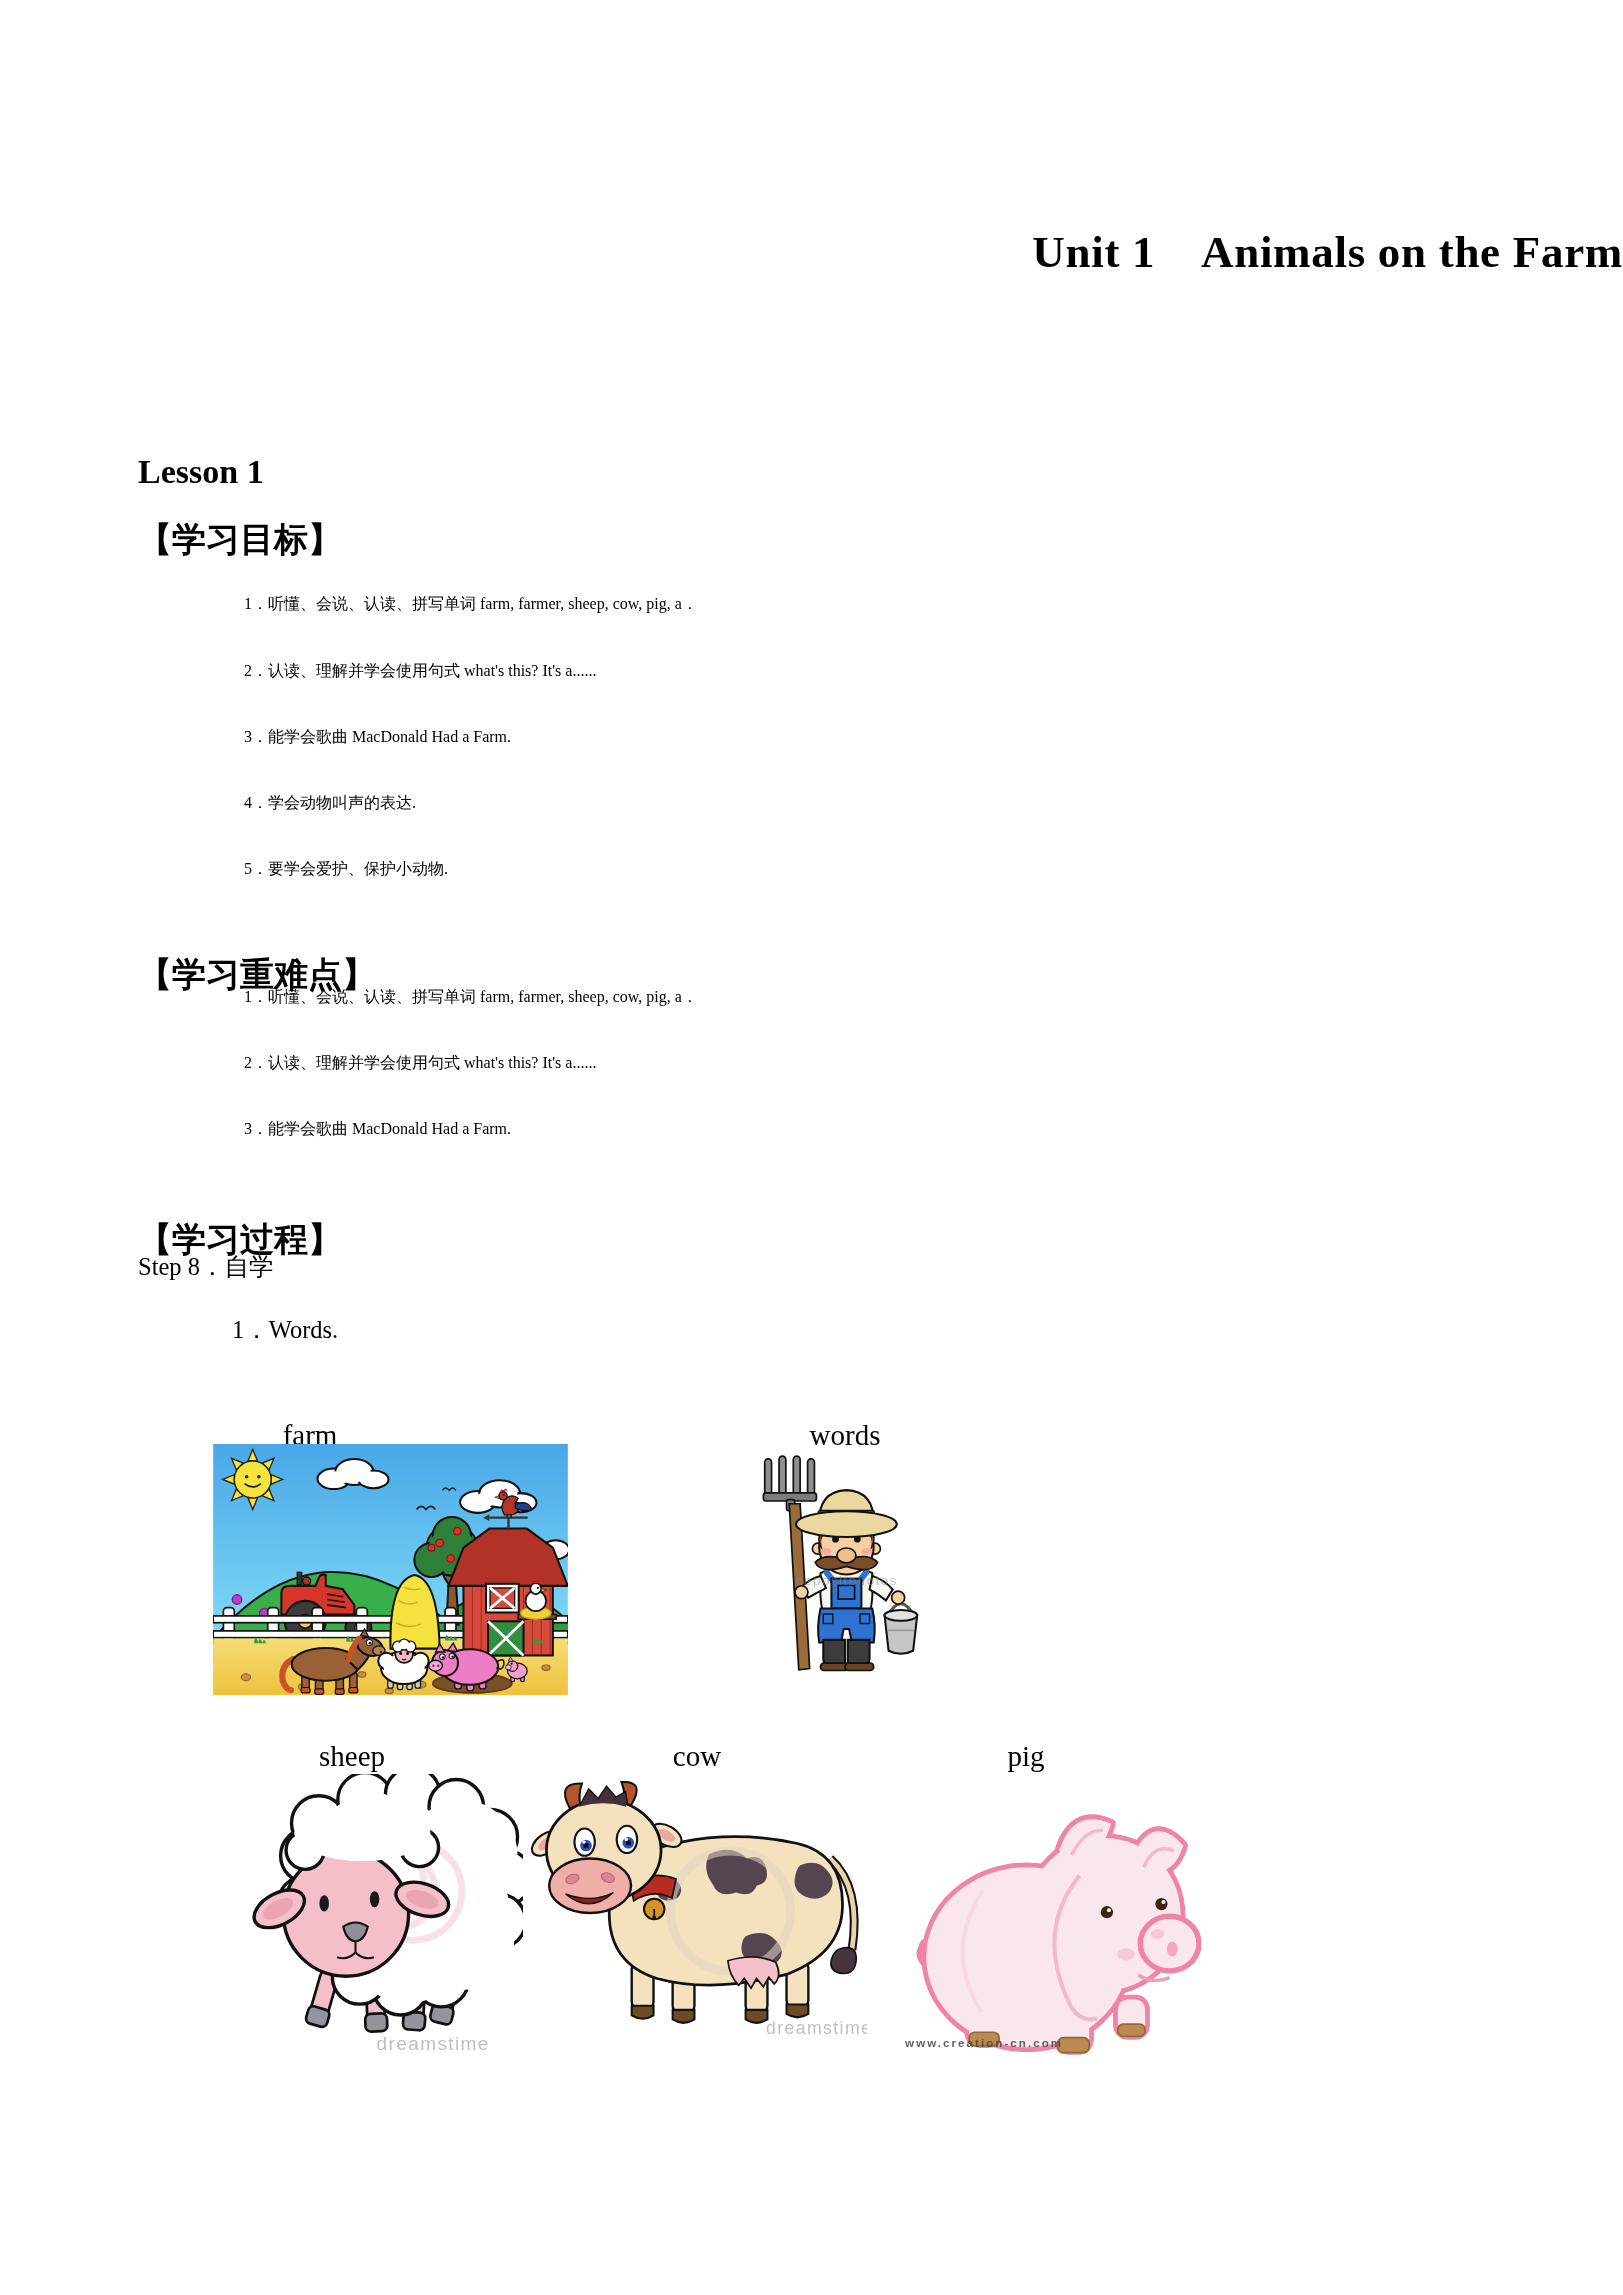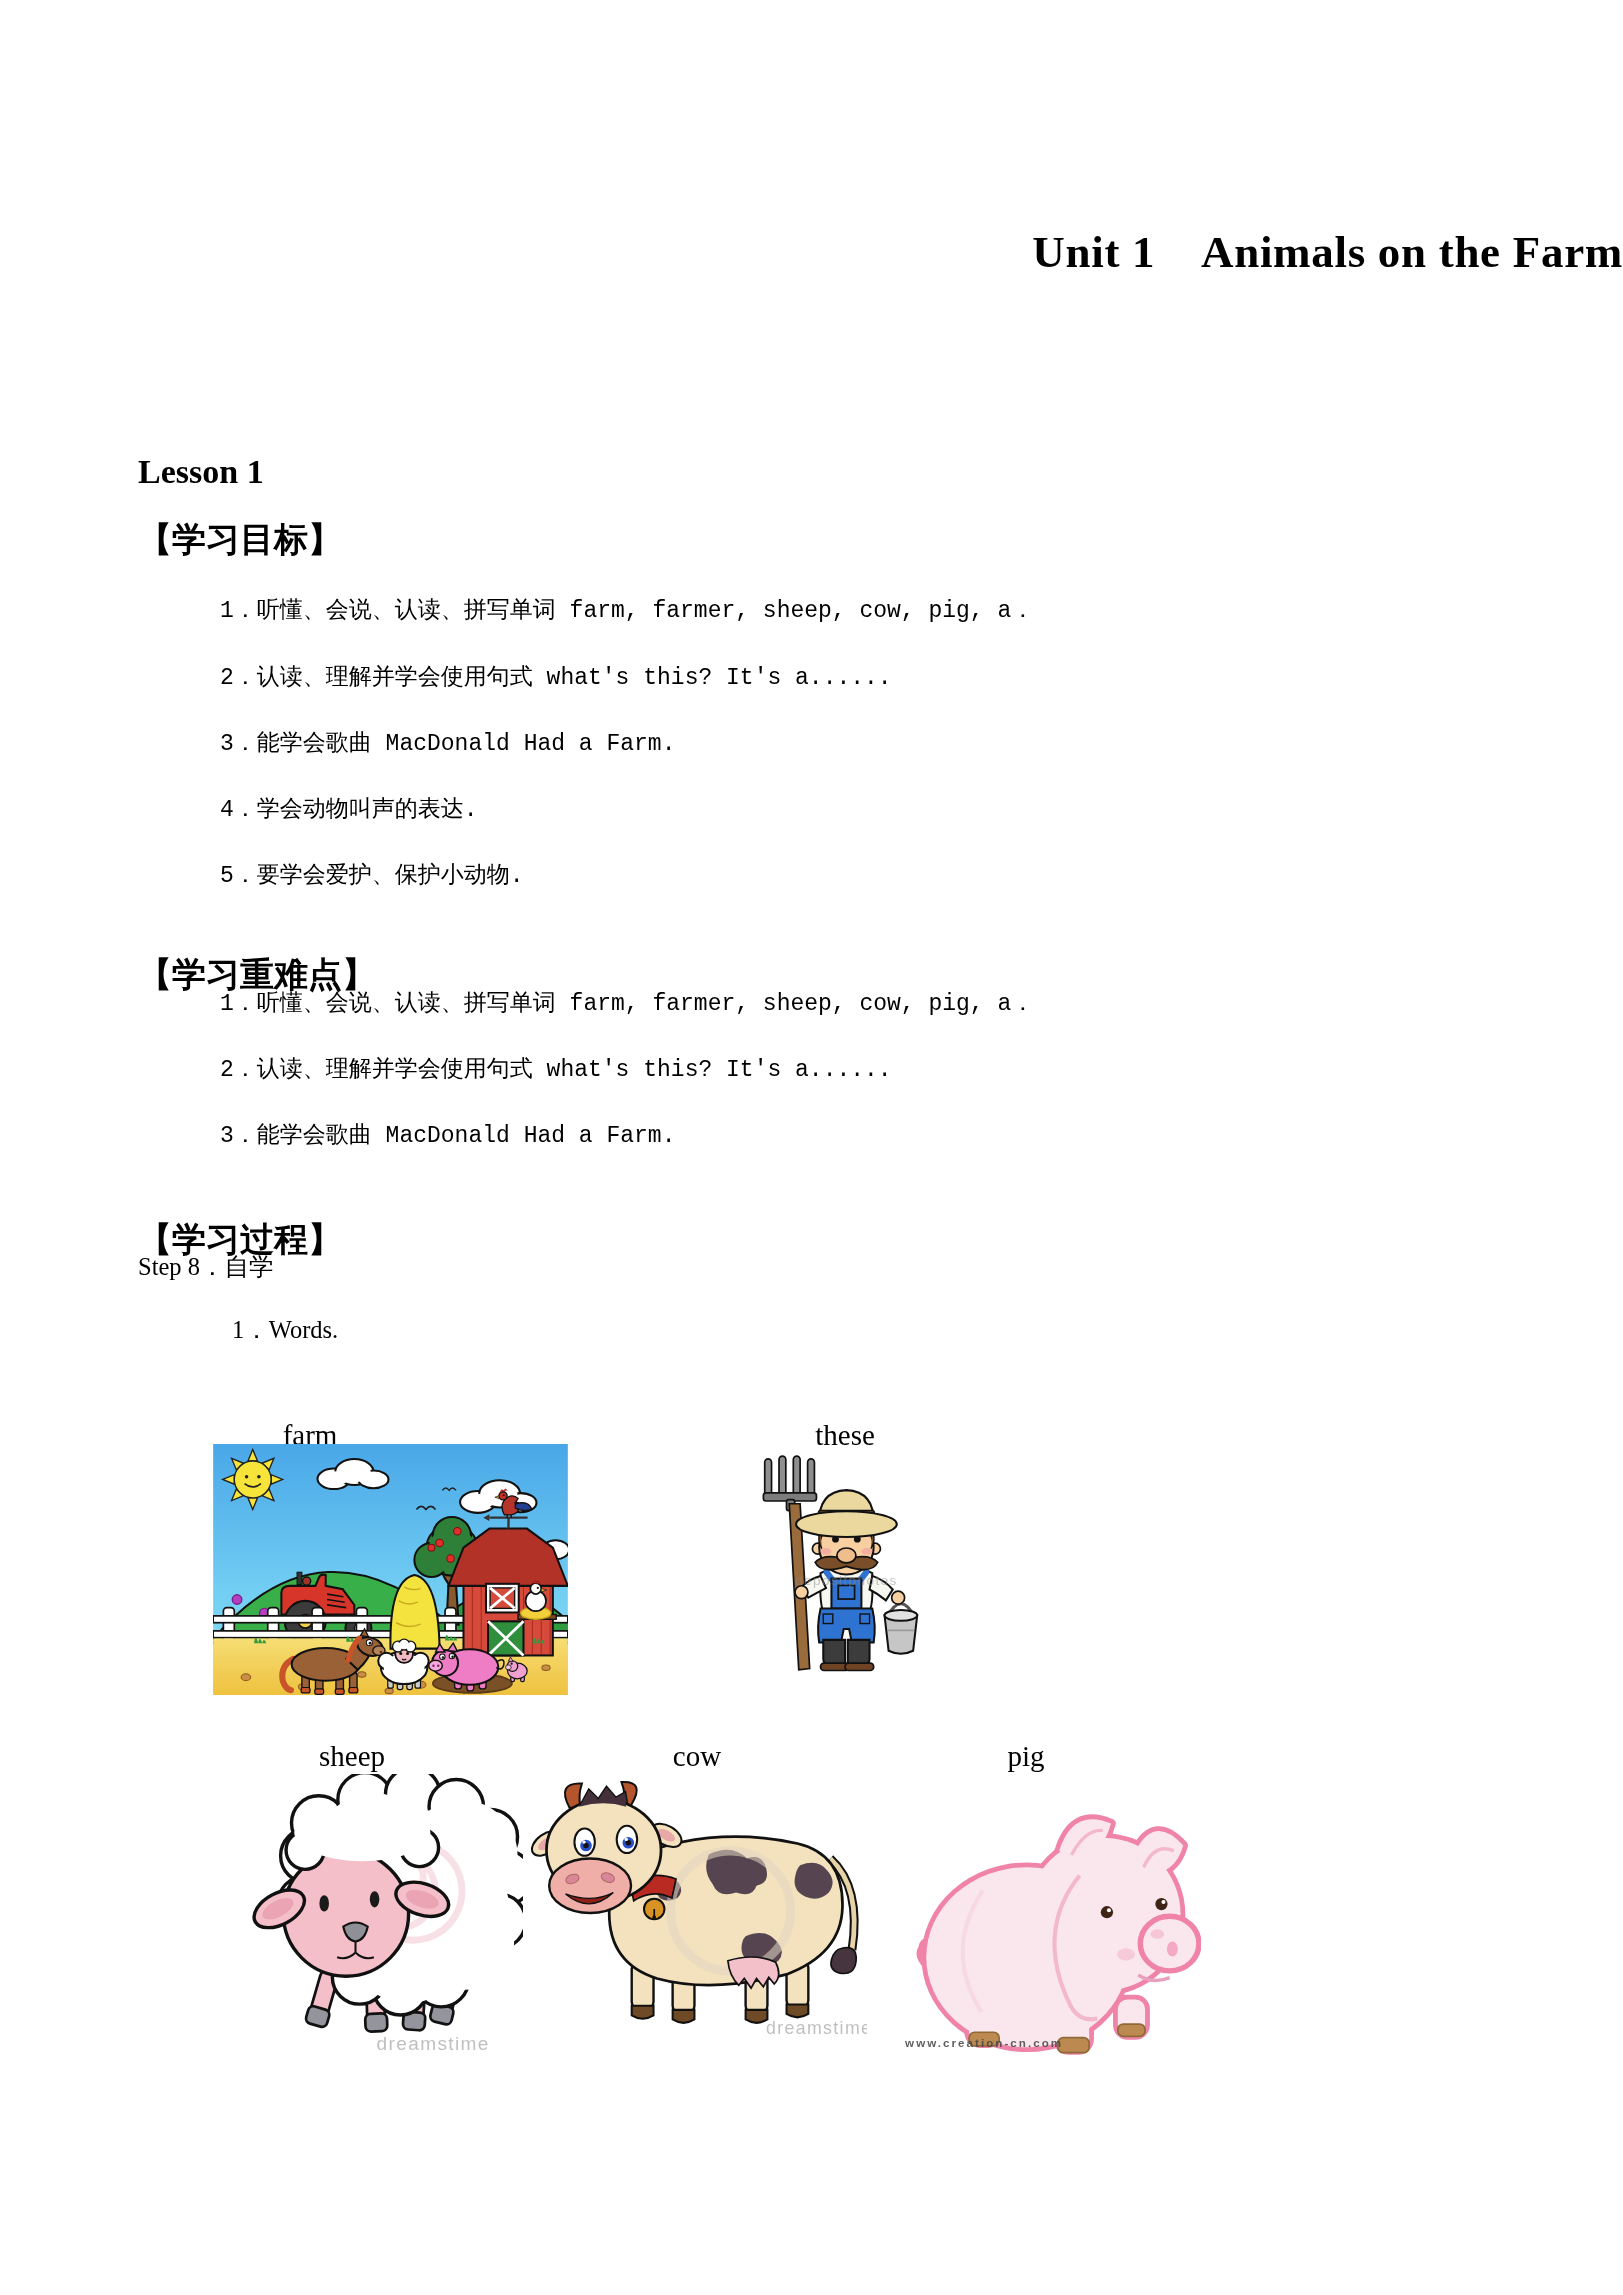--- a/index.html
+++ b/index.html
@@ -8,21 +8,21 @@
     width:1623px;height:2295px;
     background:#ffffff;
     margin:0 auto;
     overflow:hidden;
     font-family:"Liberation Serif","DejaVu Serif",serif;
     color:#000;
   }
   .abs{position:absolute;white-space:pre;}
   .title{left:0;right:0;top:222px;text-align:right;font-size:45px;font-weight:700;letter-spacing:0.7px;}
   .h1{font-size:34px;font-weight:700;left:138px;margin-top:36px;}
-  .item{font-size:23px;left:220px;font-family:Liberation Mono, monospace;}
+  .item{font-size:16px;left:244px;}
   .body-line{font-size:24.5px;}
   .vlabel{font-size:29px;transform:translateX(-50%);}
   .footer{left:0;right:0;top:2101px;text-align:center;font-size:23px;font-weight:700;white-space:pre;}
   .illus{position:absolute;}
   .illus svg{display:block;width:100%;height:100%;}
   .wm{font-family:"Liberation Sans","DejaVu Sans",sans-serif;}
 </style>
 </head>
 <body>
 
@@ -42,21 +42,21 @@
   <div class="abs h1" style="top:916px">【学习重难点】</div>
   <div class="abs item" style="top:987px">1．听懂、会说、认读、拼写单词 farm, farmer, sheep, cow, pig, a．</div>
   <div class="abs item" style="top:1053px">2．认读、理解并学会使用句式 what's this? It's a......</div>
   <div class="abs item" style="top:1119px">3．能学会歌曲 MacDonald Had a Farm.</div>
 
   <div class="abs h1" style="top:1181px">【学习过程】</div>
   <div class="abs body-line" style="left:138px;top:1250px">Step 8．自学</div>
   <div class="abs body-line" style="left:232px;top:1313px">1．Words.</div>
 
   <div class="abs vlabel" style="left:310px;top:1419px">farm</div>
-  <div class="abs vlabel" style="left:845px;top:1419px">these</div>
+  <div class="abs vlabel" style="left:845px;top:1419px">words</div>
   <div class="abs vlabel" style="left:352px;top:1740px">sheep</div>
   <div class="abs vlabel" style="left:697px;top:1740px">cow</div>
   <div class="abs vlabel" style="left:1026px;top:1740px">pig</div>
 
   <div class="illus" style="left:213px;top:1444px;width:355px;height:251px">
     <svg viewBox="0 0 520 368" xmlns="http://www.w3.org/2000/svg">
       <defs>
         <linearGradient id="skyg" x1="0" y1="0" x2="0" y2="1">
           <stop offset="0" stop-color="#49a7e8"></stop>
             <stop offset="1" stop-color="#8fe9f9"></stop>

